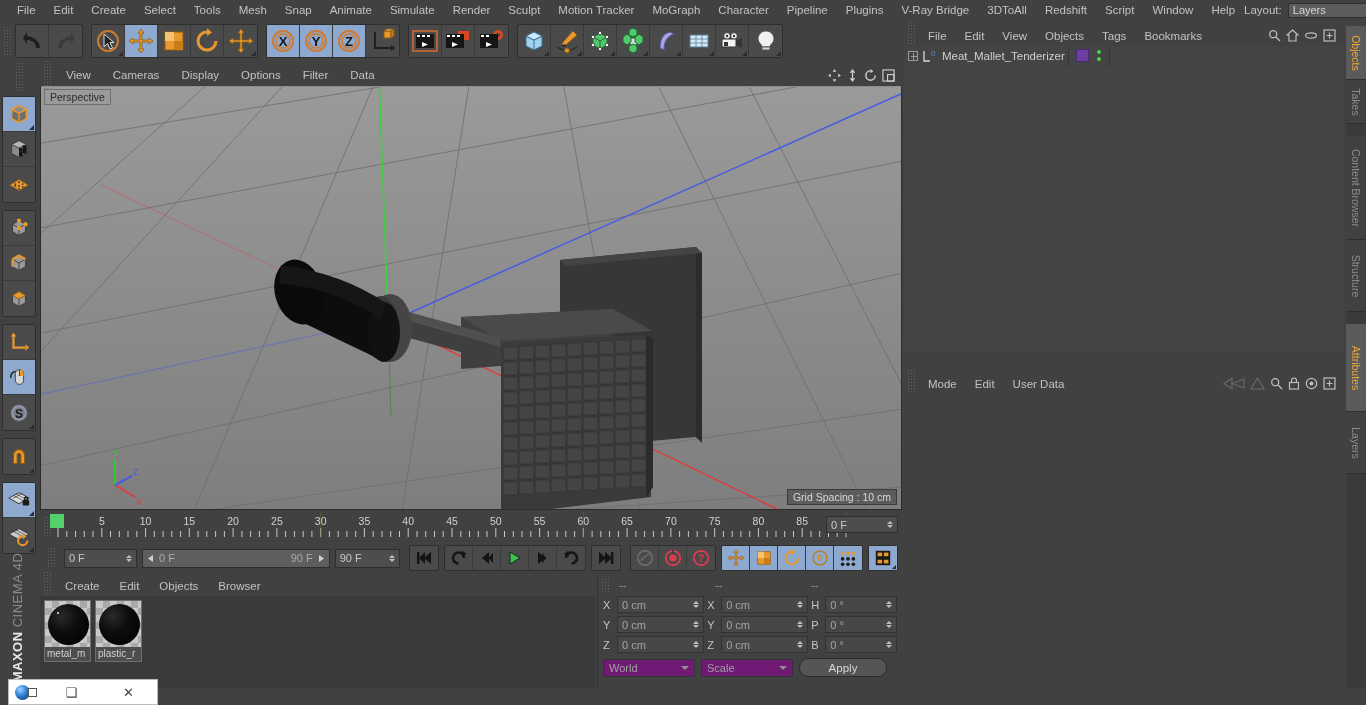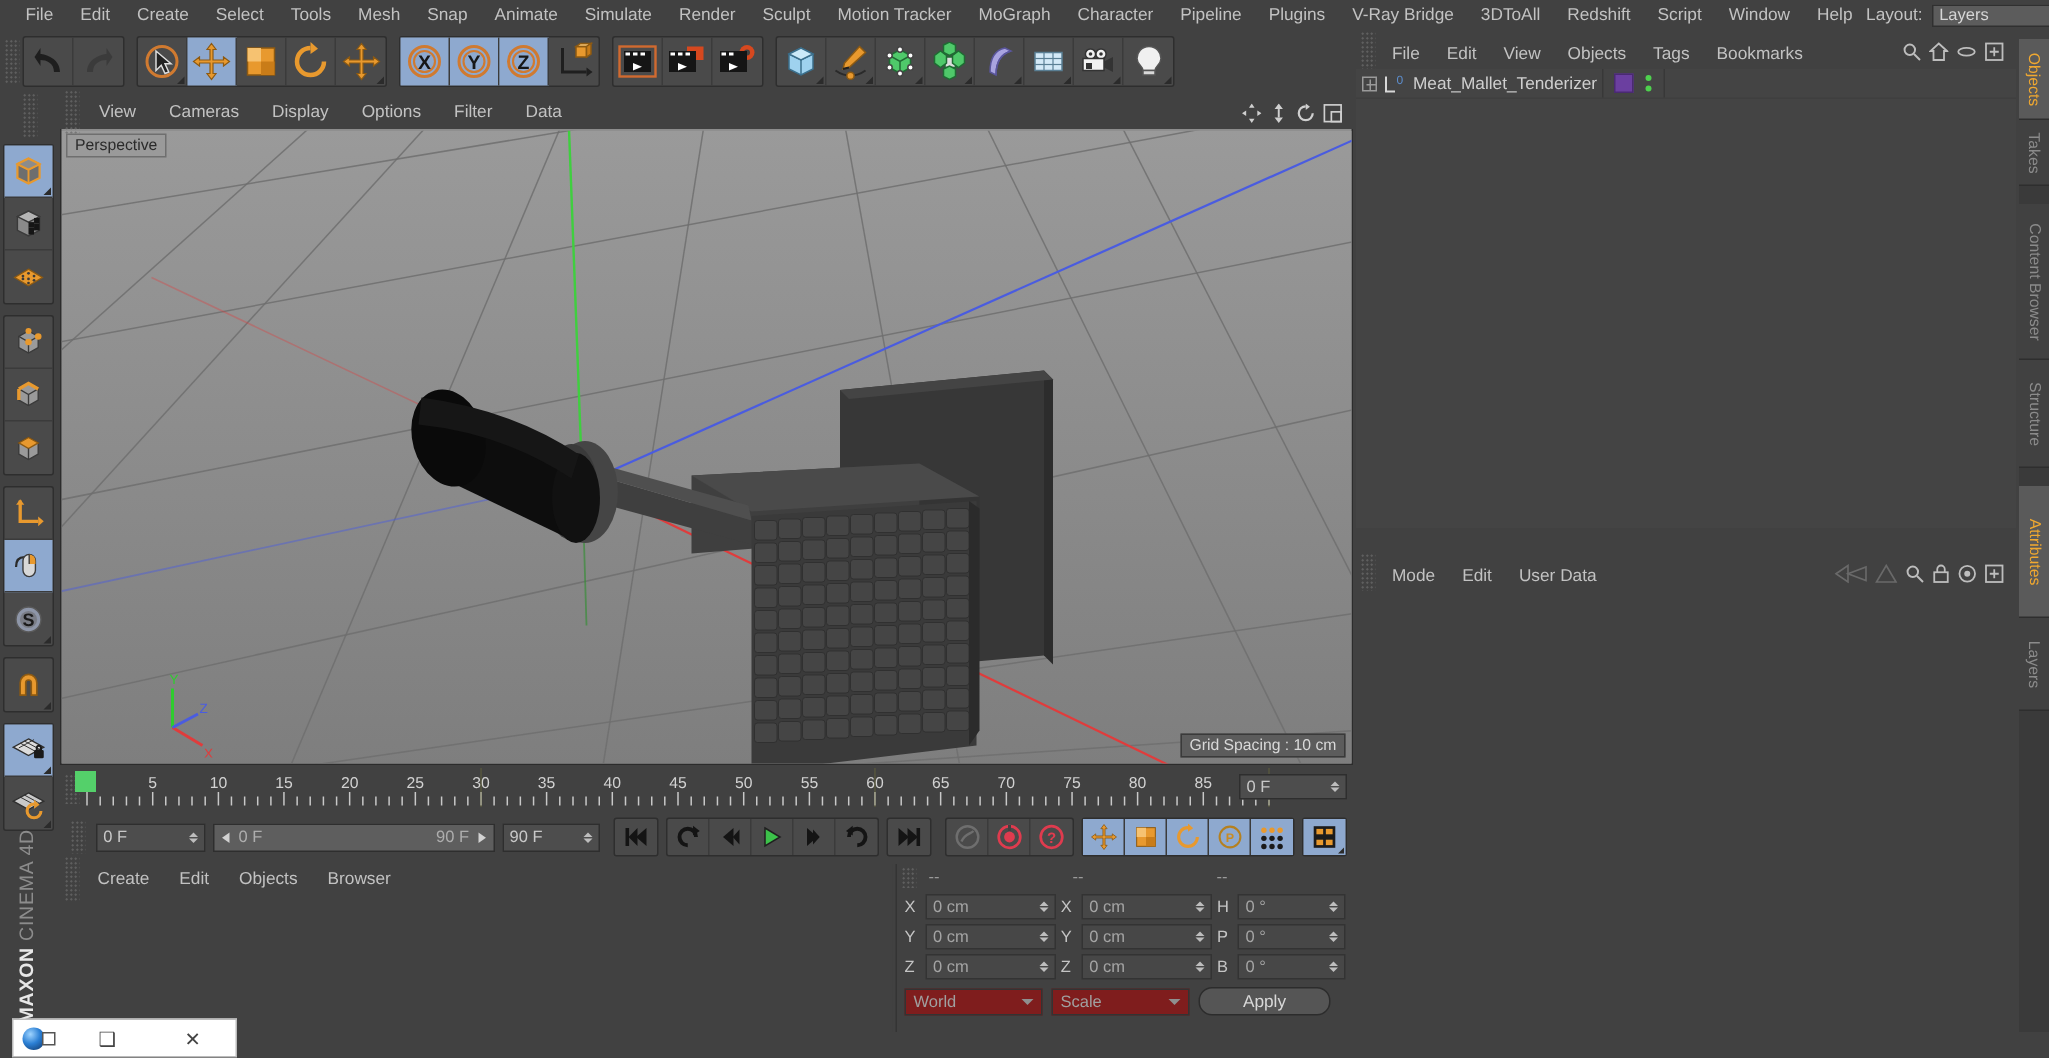--- a/index.html
+++ b/index.html
@@ -127,21 +127,21 @@
   .coord { position:absolute; left:597px; top:576px; width:305px; height:112px; background:#414141;
     border-left:1px solid #343434; }
   .co-head { height:18px; display:flex; align-items:center; font-size:11px; color:#9a9a9a; }
   .co-head .dd { width:110px; text-align:left; padding-left:6px; }
   .co-rows { padding:2px 5px 0 5px; }
   .co-row { display:flex; align-items:center; gap:3px; margin-bottom:3px; }
   .co-lab { width:11px; color:#c4c4c4; font-size:11px; text-align:left; }
   .co-fld { flex:1; height:17px; background:#474747; border:1px solid #333; display:flex;
     align-items:center; padding:0 4px; color:#a4a4a4; font-size:11px; }
   .co-btns { display:flex; align-items:center; gap:6px; padding:2px 5px 0 5px; }
-  .co-sel { width:92px; height:18px; background:#7f1d1d; border:1px solid #333; display:flex;
+  .co-sel { width:92px; height:18px; background:#701a75; border:1px solid #333; display:flex;
     align-items:center; padding:0 5px; color:#a0a0a0; font-size:11px; }
   .co-sel .arrow { margin-left:auto; width:0;height:0;border-left:4px solid transparent;border-right:4px solid transparent;border-top:4px solid #8f8f8f; }
   .apply { width:88px; height:19px; border-radius:9px; background:#555; border:1px solid #2c2c2c;
     color:#d8d8d8; font-size:11.5px; display:flex; align-items:center; justify-content:center; }
 
   
   .rightcol { position:absolute; left:904px; top:26px; width:440px; height:662px; background:#414141; }
   .pm { height:20px; display:flex; align-items:center; }
   .pm .mi { padding:0 9px; line-height:20px; font-size:11.5px; color:#c2c2c2; }
   .pm-icons { margin-left:auto; display:flex; align-items:center; gap:5px; padding-right:6px; }
@@ -1076,20 +1076,32 @@
   </div>
 
   <div class="matman">
     <div class="mm-menu" id="mmmenu">
       <div class="grip"></div>
     <div class="mi">Create</div>
         <div class="mi">Edit</div>
         <div class="mi">Objects</div>
         <div class="mi">Browser</div>
       </div>
+    <div class="mm-body" id="matlist">
+        <div class="matchip">
+          <div class="swatch"></div>
+          <div class="ball metal"></div>
+          <div class="mname">metal_m</div>
+        </div>
+        <div class="matchip">
+          <div class="swatch"></div>
+          <div class="ball"></div>
+          <div class="mname">plastic_r</div>
+        </div>
+      </div>
   </div>
 
   <div class="coord">
     <div class="co-head">
       <div class="grip" style="height:14px"></div>
       <div class="dd" style="width:96px">--</div>
       <div class="dd" style="width:96px">--</div>
       <div class="dd" style="width:80px">--</div>
     </div>
     <div class="co-rows" id="coordrows">

